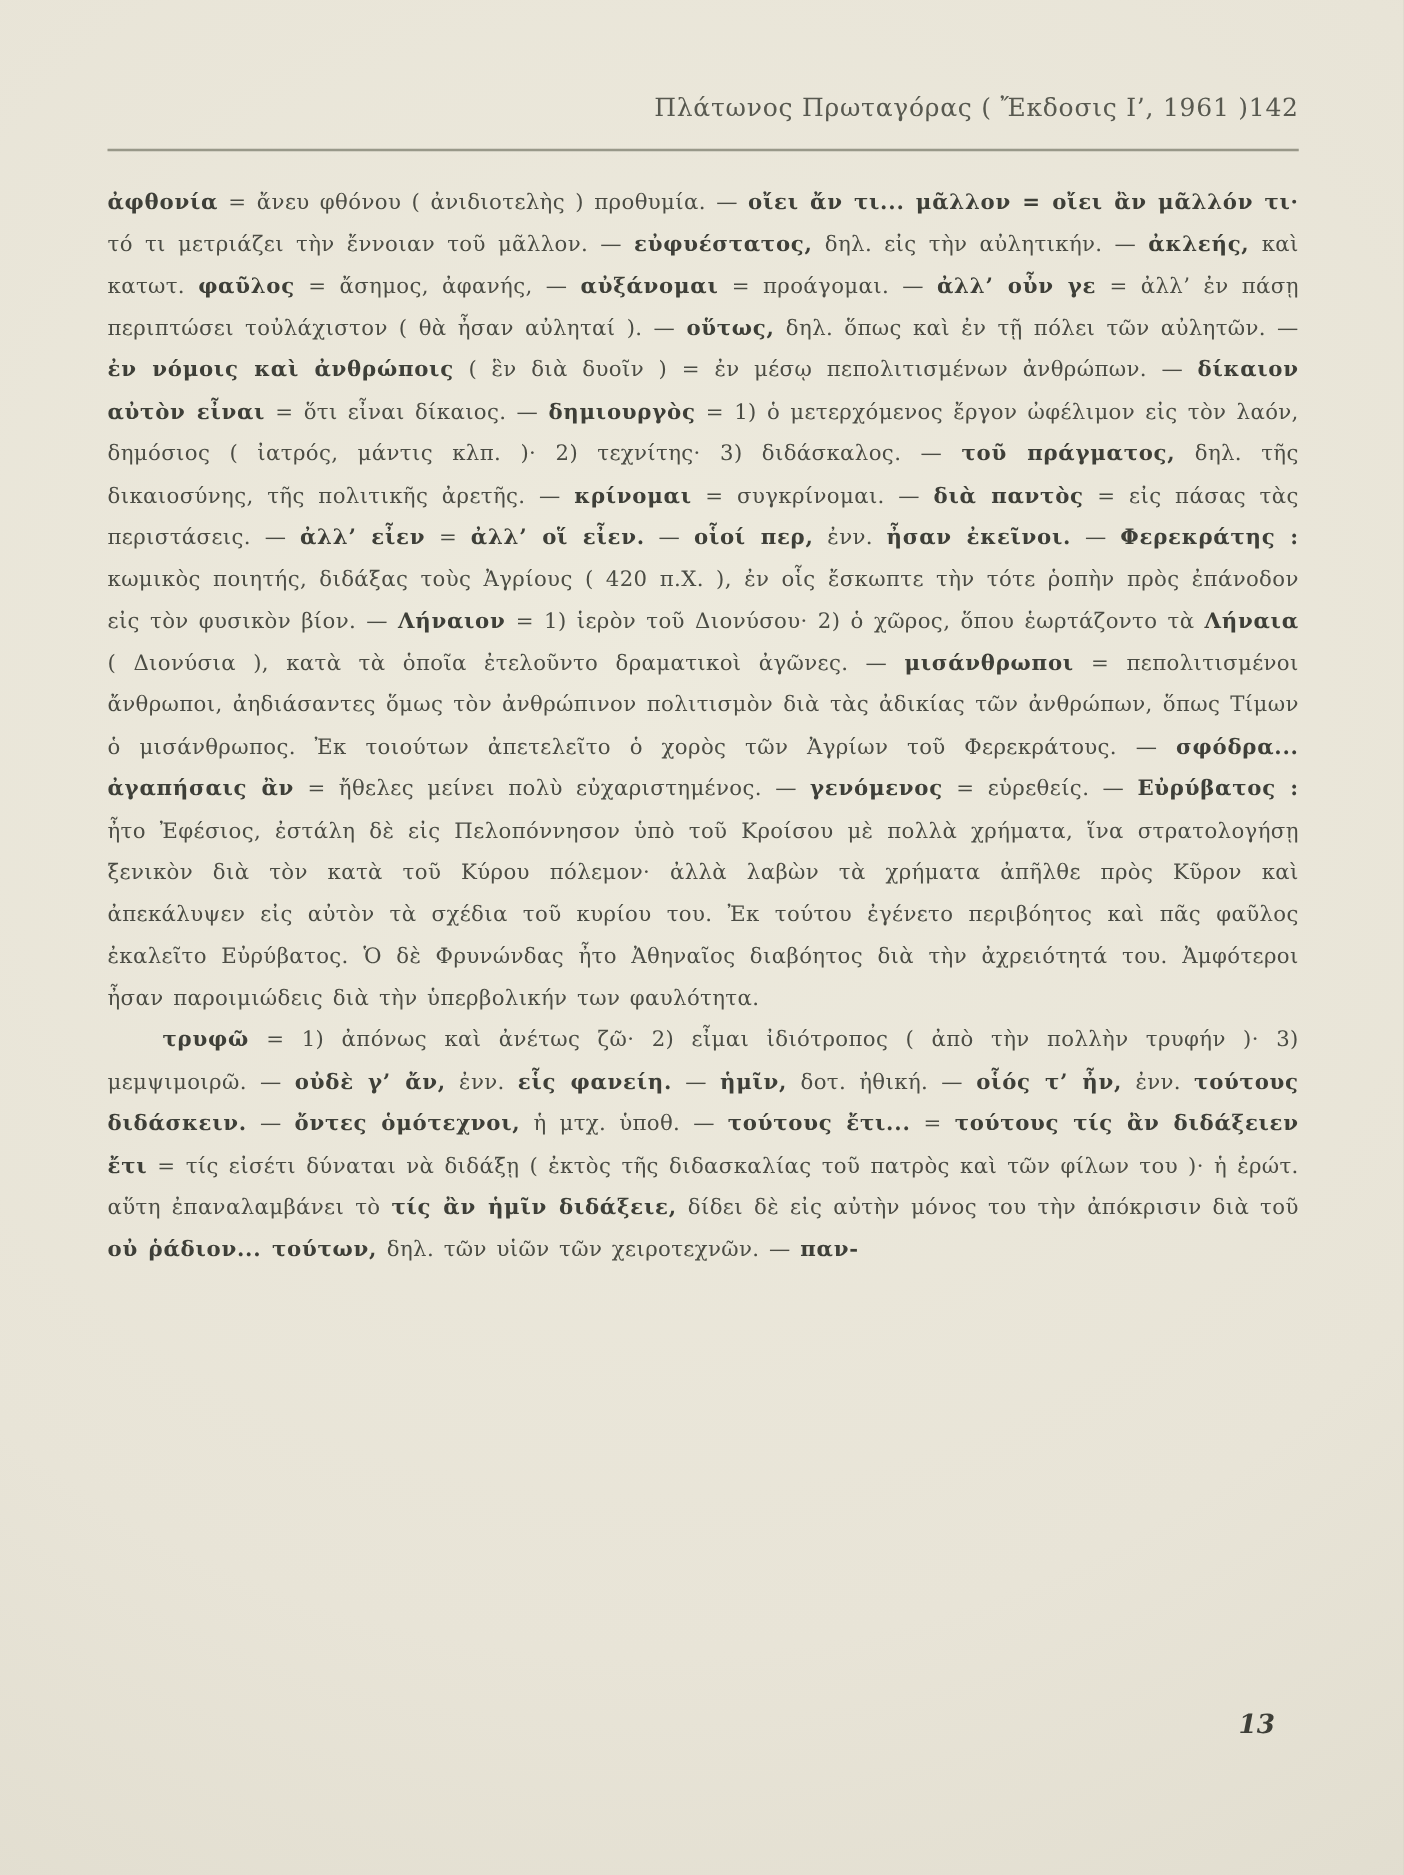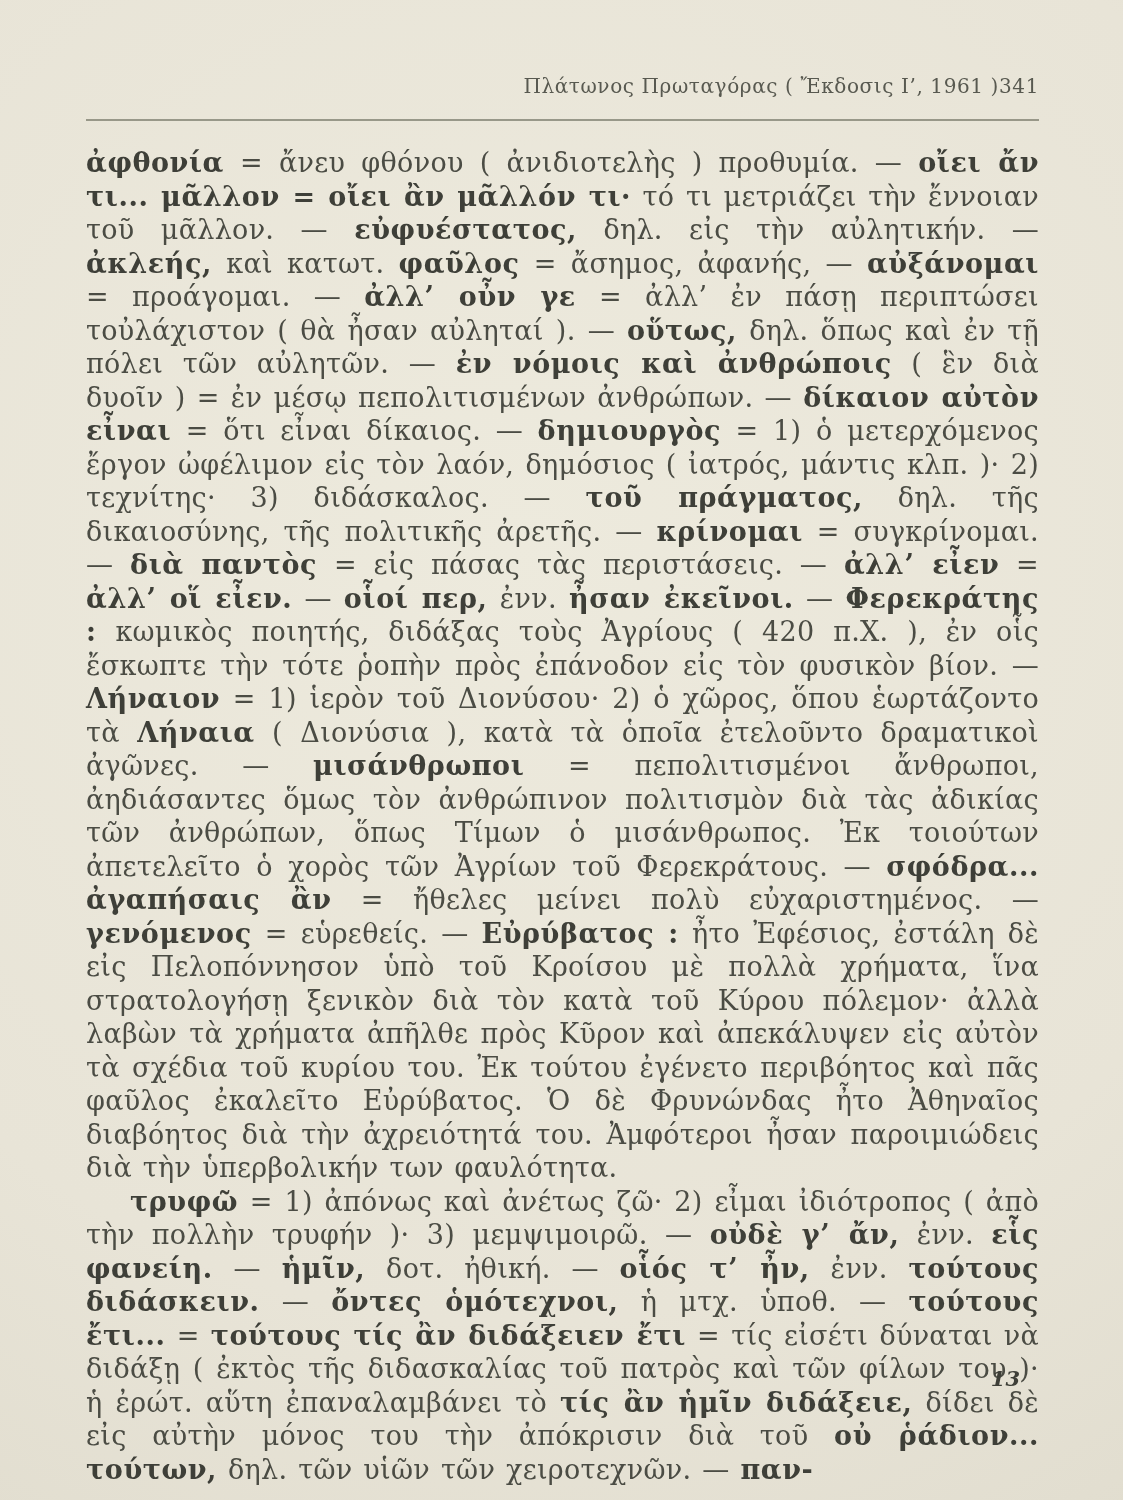--- a/index.html
+++ b/index.html
@@ -46,21 +46,21 @@
     opacity: 0.85;
   }
   .page-body {
     position: absolute;
     top: 146px;
     left: 86px;
     width: 953px;
   }
   .para {
     margin: 0;
-    font-size: 27px;
+    font-size: 17px;
     line-height: 33.5px;
     text-align: justify;
     letter-spacing: 0.3px;
     word-spacing: 2px;
     color: var(--ink, #4b4c44);
   }
   .para.indent {
     text-indent: 44px;
   }
   .lemma {
@@ -81,21 +81,21 @@
     color: var(--ink-bold, #3e3f38);
   }
 </style>
 </head>
 <body>
 
 <div class="page">
 
   <div class="page-header">
     <span class="running-title">Πλάτωνος Πρωταγόρας ( Ἔκδοσις Ι’, 1961 )</span>
-    <span class="page-number">341</span>
+    <span class="page-number">142</span>
   </div>
 
   <div class="header-rule"></div>
 
   <div class="page-body">
       <p class="para"><span class="lemma">ἀφθονία</span><span class="gloss"> = ἄνευ φθόνου ( ἀνιδιοτελὴς ) προθυμία. — </span><span class="lemma">οἴει ἄν τι... μᾶλλον = οἴει ἂν μᾶλλόν τι·</span><span class="gloss"> τό τι μετριάζει τὴν ἔννοιαν τοῦ μᾶλλον. — </span><span class="lemma">εὐφυέστατος,</span><span class="gloss"> δηλ. εἰς τὴν αὐλητικήν. — </span><span class="lemma">ἀκλεής,</span><span class="gloss"> καὶ κατωτ. </span><span class="lemma">φαῦλος</span><span class="gloss"> = ἄσημος, ἀφανής, — </span><span class="lemma">αὐξάνομαι</span><span class="gloss"> = προάγομαι. — </span><span class="lemma">ἀλλ’ οὖν γε</span><span class="gloss"> = ἀλλ’ ἐν πάσῃ περιπτώσει τοὐλάχιστον ( θὰ ἦσαν αὐληταί ). — </span><span class="lemma">οὕτως,</span><span class="gloss"> δηλ. ὅπως καὶ ἐν τῇ πόλει τῶν αὐλητῶν. — </span><span class="lemma">ἐν νόμοις καὶ ἀνθρώποις</span><span class="gloss"> ( ἓν διὰ δυοῖν ) = ἐν μέσῳ πεπολιτισμένων ἀνθρώπων. — </span><span class="lemma">δίκαιον αὐτὸν εἶναι</span><span class="gloss"> = ὅτι εἶναι δίκαιος. — </span><span class="lemma">δημιουργὸς</span><span class="gloss"> = 1) ὁ μετερχόμενος ἔργον ὠφέλιμον εἰς τὸν λαόν, δημόσιος ( ἰατρός, μάντις κλπ. )· 2) τεχνίτης· 3) διδάσκαλος. — </span><span class="lemma">τοῦ πράγματος,</span><span class="gloss"> δηλ. τῆς δικαιοσύνης, τῆς πολιτικῆς ἀρετῆς. — </span><span class="lemma">κρίνομαι</span><span class="gloss"> = συγκρίνομαι. — </span><span class="lemma">διὰ παντὸς</span><span class="gloss"> = εἰς πάσας τὰς περιστάσεις. — </span><span class="lemma">ἀλλ’ εἶεν</span><span class="gloss"> = </span><span class="lemma">ἀλλ’ οἵ εἶεν.</span><span class="gloss"> — </span><span class="lemma">οἷοί περ,</span><span class="gloss"> ἐνν. </span><span class="lemma">ἦσαν ἐκεῖνοι.</span><span class="gloss"> — </span><span class="lemma">Φερεκράτης :</span><span class="gloss"> κωμικὸς ποιητής, διδάξας τοὺς Ἀγρίους ( 420 π.Χ. ), ἐν οἷς ἔσκωπτε τὴν τότε ῥοπὴν πρὸς ἐπάνοδον εἰς τὸν φυσικὸν βίον. — </span><span class="lemma">Λήναιον</span><span class="gloss"> = 1) ἱερὸν τοῦ Διονύσου· 2) ὁ χῶρος, ὅπου ἑωρτάζοντο τὰ </span><span class="lemma">Λήναια</span><span class="gloss"> ( Διονύσια ), κατὰ τὰ ὁποῖα ἐτελοῦντο δραματικοὶ ἀγῶνες. — </span><span class="lemma">μισάνθρωποι</span><span class="gloss"> = πεπολιτισμένοι ἄνθρωποι, ἀηδιάσαντες ὅμως τὸν ἀνθρώπινον πολιτισμὸν διὰ τὰς ἀδικίας τῶν ἀνθρώπων, ὅπως Τίμων ὁ μισάνθρωπος. Ἐκ τοιούτων ἀπετελεῖτο ὁ χορὸς τῶν Ἀγρίων τοῦ Φερεκράτους. — </span><span class="lemma">σφόδρα... ἀγαπήσαις ἂν</span><span class="gloss"> = ἤθελες μείνει πολὺ εὐχαριστημένος. — </span><span class="lemma">γενόμενος</span><span class="gloss"> = εὑρεθείς. — </span><span class="lemma">Εὐρύβατος :</span><span class="gloss"> ἦτο Ἐφέσιος, ἐστάλη δὲ εἰς Πελοπόννησον ὑπὸ τοῦ Κροίσου μὲ πολλὰ χρήματα, ἵνα στρατολογήσῃ ξενικὸν διὰ τὸν κατὰ τοῦ Κύρου πόλεμον· ἀλλὰ λαβὼν τὰ χρήματα ἀπῆλθε πρὸς Κῦρον καὶ ἀπεκάλυψεν εἰς αὐτὸν τὰ σχέδια τοῦ κυρίου του. Ἐκ τούτου ἐγένετο περιβόητος καὶ πᾶς φαῦλος ἐκαλεῖτο Εὐρύβατος. Ὁ δὲ Φρυνώνδας ἦτο Ἀθηναῖος διαβόητος διὰ τὴν ἀχρειότητά του. Ἀμφότεροι ἦσαν παροιμιώδεις διὰ τὴν ὑπερβολικήν των φαυλότητα.</span></p>
       <p class="para indent"><span class="lemma">τρυφῶ</span><span class="gloss"> = 1) ἀπόνως καὶ ἀνέτως ζῶ· 2) εἶμαι ἰδιότροπος ( ἀπὸ τὴν πολλὴν τρυφήν )· 3) μεμψιμοιρῶ. — </span><span class="lemma">οὐδὲ γ’ ἄν,</span><span class="gloss"> ἐνν. </span><span class="lemma">εἷς φανείη.</span><span class="gloss"> — </span><span class="lemma">ἡμῖν,</span><span class="gloss"> δοτ. ἠθική. — </span><span class="lemma">οἷός τ’ ἦν,</span><span class="gloss"> ἐνν. </span><span class="lemma">τούτους διδάσκειν.</span><span class="gloss"> — </span><span class="lemma">ὄντες ὁμότεχνοι,</span><span class="gloss"> ἡ μτχ. ὑποθ. — </span><span class="lemma">τούτους ἔτι...</span><span class="gloss"> = </span><span class="lemma">τούτους τίς ἂν διδάξειεν ἔτι</span><span class="gloss"> = τίς εἰσέτι δύναται νὰ διδάξῃ ( ἐκτὸς τῆς διδασκαλίας τοῦ πατρὸς καὶ τῶν φίλων του )· ἡ ἐρώτ. αὕτη ἐπαναλαμβάνει τὸ </span><span class="lemma">τίς ἂν ἡμῖν διδάξειε,</span><span class="gloss"> δίδει δὲ εἰς αὐτὴν μόνος του τὴν ἀπόκρισιν διὰ τοῦ </span><span class="lemma">οὐ ῥάδιον... τούτων,</span><span class="gloss"> δηλ. τῶν υἱῶν τῶν χειροτεχνῶν. — </span><span class="lemma">παν-</span></p>
     </div>
 
   <div class="page-footer">

